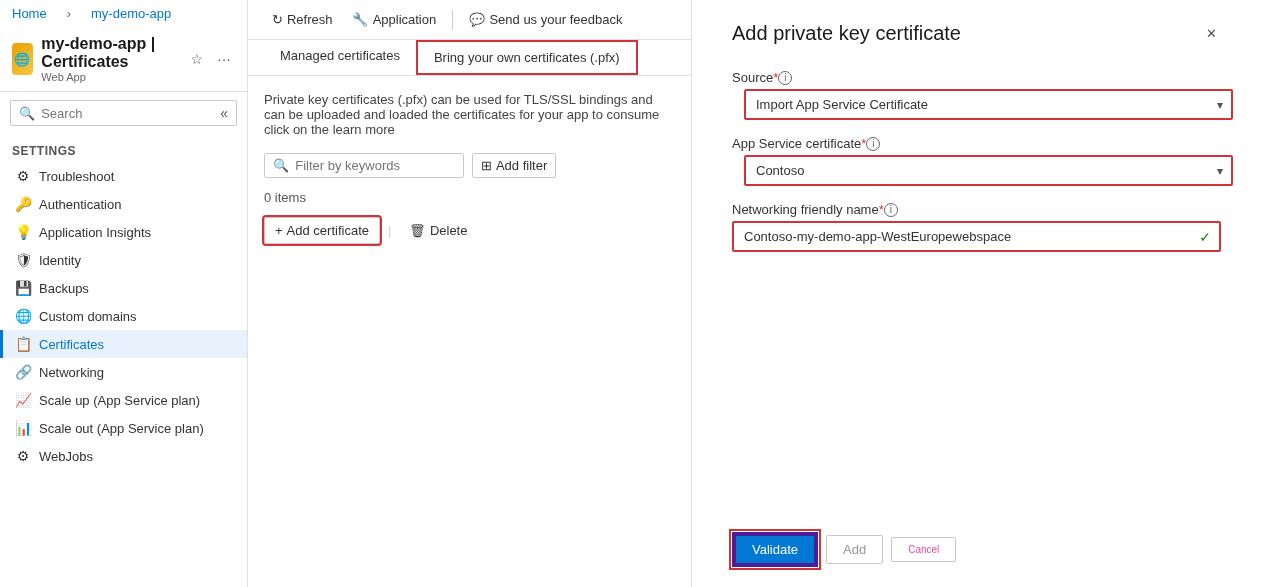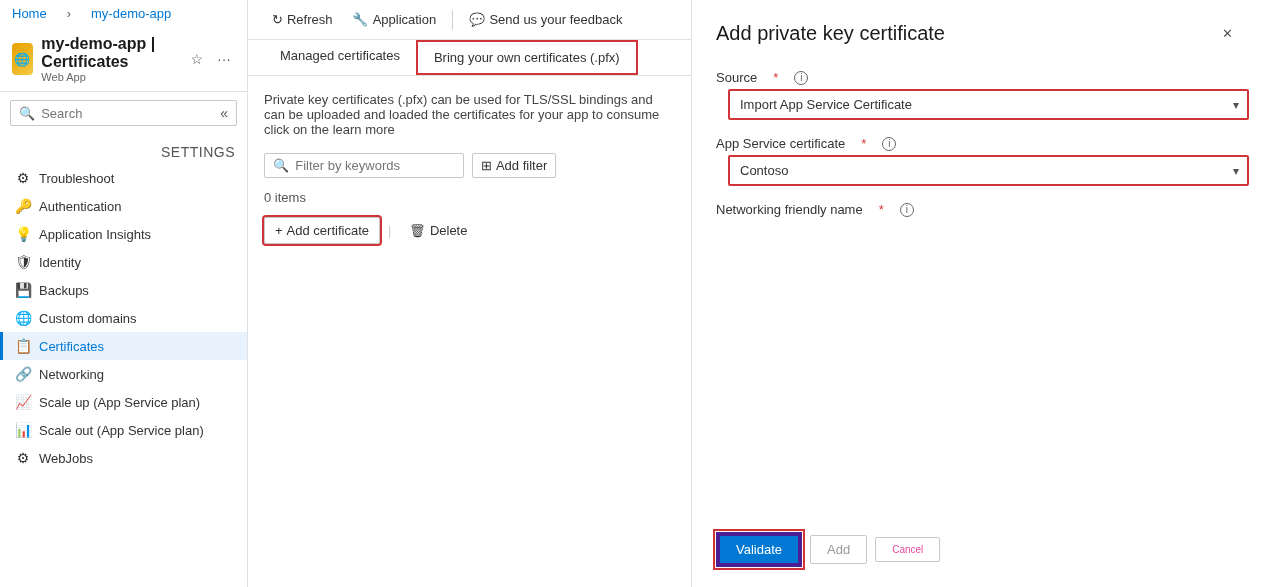--- a/index.html
+++ b/index.html
@@ -71,27 +71,26 @@
     }
     .collapse-btn {
       margin-left: auto;
       background: none;
       border: none;
       cursor: pointer;
       color: #555;
       font-size: 14px;
     }
     .sidebar-section-label {
-      font-size: 14px;
-      font-weight: 400;
+      font-size: 12px;
+      font-weight: 700;
       color: #555;
       padding: 10px 12px 4px 12px;
       text-transform: uppercase;
       letter-spacing: 0.5px;
-      text-align: right;
     }
     .sidebar-item {
       display: flex;
       align-items: center;
       padding: 6px 12px;
       gap: 8px;
       cursor: pointer;
       color: #333;
       font-size: 13px;
       border-left: 3px solid transparent;
@@ -195,21 +194,21 @@
     .action-divider { color: #ccc; }
 
     
     .right-panel {
       width: 570px;
       min-width: 570px;
       background: #fff;
       border-left: 1px solid #e0e0e0;
       display: flex;
       flex-direction: column;
-      padding: 20px 24px;
+      padding: 20px 40px;
       overflow-y: auto;
     }
     .panel-header {
       display: flex;
       align-items: center;
       justify-content: space-between;
       margin-bottom: 24px;
     }
     .panel-title {
       font-size: 20px;
@@ -222,21 +221,21 @@
     }
     .form-group {
       margin-bottom: 16px;
     }
     .form-label {
       font-size: 13px;
       color: #333;
       margin-bottom: 4px;
       display: flex;
       align-items: center;
-      gap: 16px;
+      gap: 0;
     }
     .required { color: #d13438; }
     .info-icon {
       width: 14px; height: 14px;
       border: 1px solid #666;
       border-radius: 50%;
       display: inline-flex;
       align-items: center;
       justify-content: center;
       font-size: 10px;
@@ -494,20 +493,24 @@
       <span class="select-arrow">▾</span>
     </div>
   </div>
 
   <div class="form-group">
     <div class="form-label">
       <span>Networking friendly name</span>
       <span class="required">*</span>
       <span class="info-icon">i</span>
     </div>
+    <div class="text-input-wrapper">
+      <input type="text" value="Contoso-my-demo-app-WestEuropewebspace" style="">
+      <span class="input-check">✓</span>
+    </div>
   </div>
 
   <div class="spacer"></div>
 
   <div class="panel-footer">
     <button class="btn-validate">Validate</button>
     <button class="btn-add">Add</button>
     <button class="btn-cancel">Cancel</button>
   </div>
 </div>

